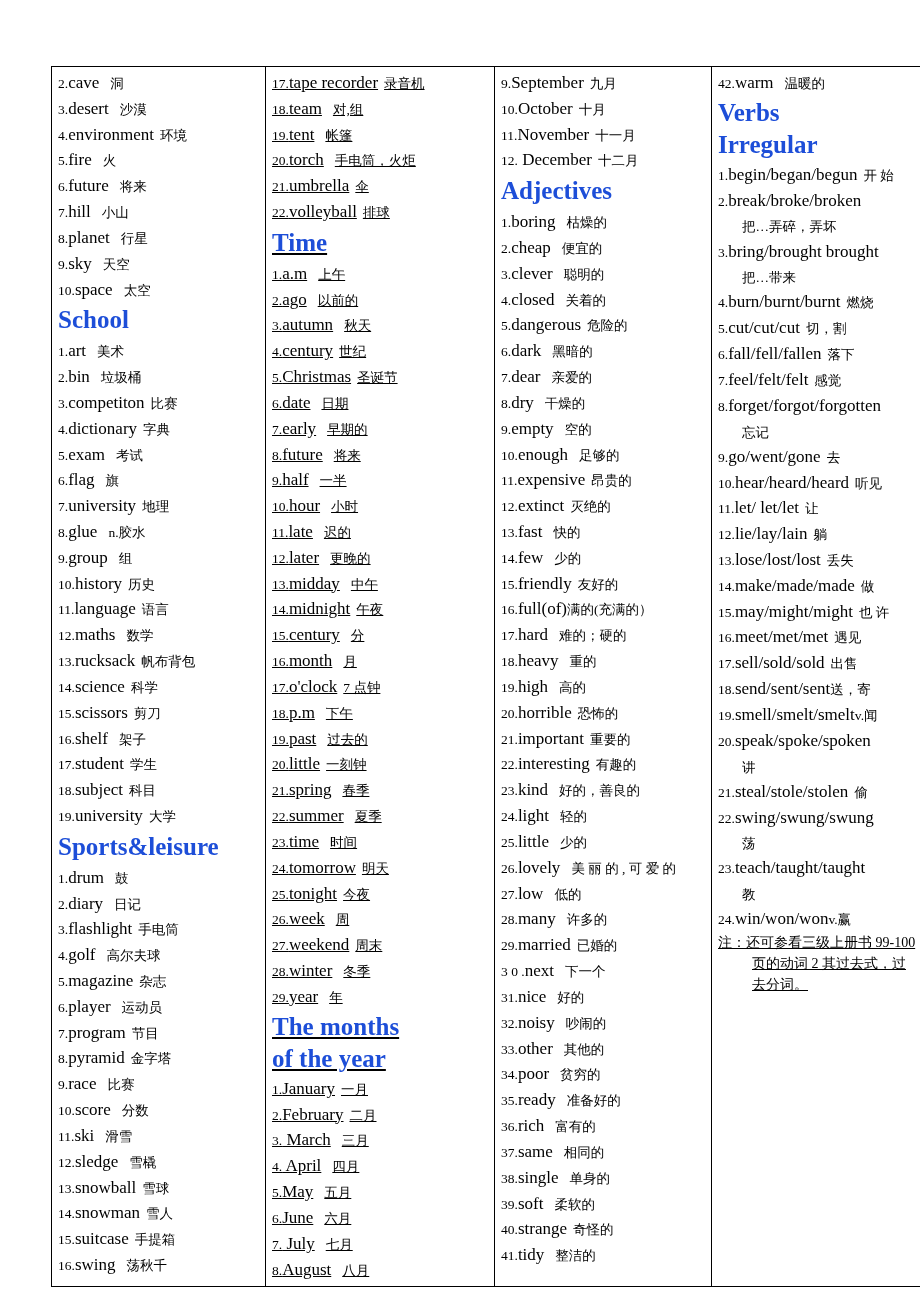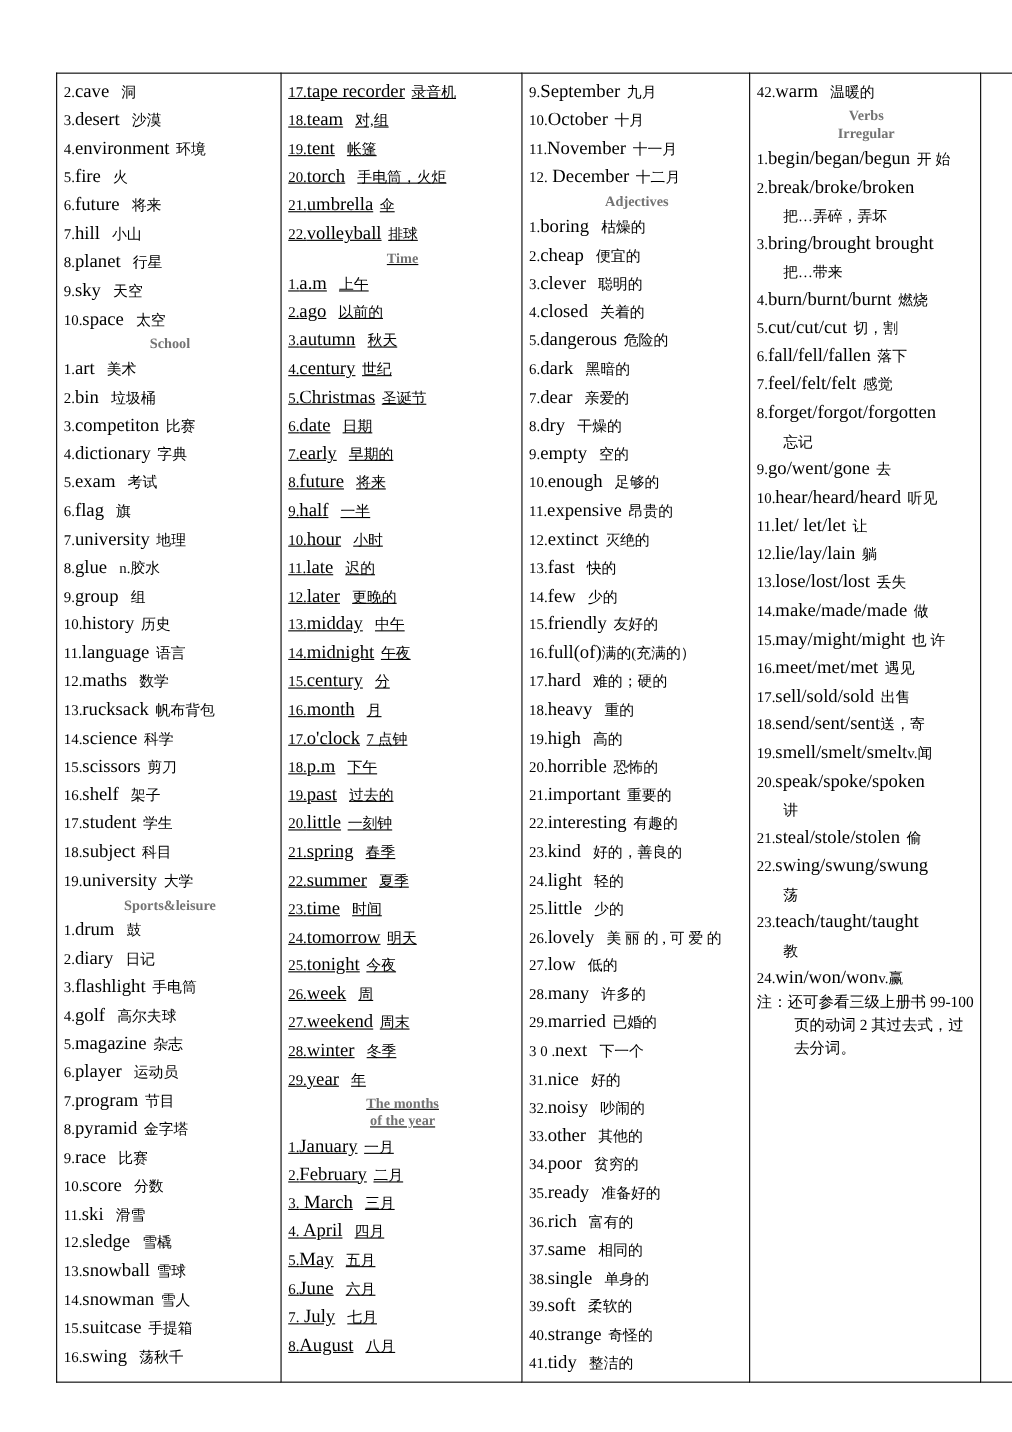--- a/index.html
+++ b/index.html
@@ -24,21 +24,21 @@
     position: absolute;
     left: 51px;
     top: 66px;
     width: 824px;
     border-collapse: collapse;
     table-layout: fixed;
   }
   table.vocab-table td {
     border: 1px solid #000000;
     vertical-align: top;
-    padding: 3px 4px 4px 6px;
+    padding: 3px 14px 4px 6px;
   }
   td.col-1 { width: 193px; }
   td.col-2 { width: 208px; text-decoration: underline; }
   td.col-3 { width: 196px; }
   td.col-4 { width: 199px; }
   td.col-5 { width: 28px; }
 
   .entry {
     font-size: 16.5px;
     line-height: 1.52;
@@ -58,35 +58,35 @@
   }
   .entry .sp {
     display: inline-block;
     width: 6px;
   }
   .entry .spw {
     display: inline-block;
     width: 11px;
   }
   .section-head {
-    color: #737373;
+    color: #1d4ed8;
     font-weight: bold;
-    text-align: center;
-    font-size: 13px;
+    font-size: 25px;
     line-height: 1.35;
     margin: 1px 0 1px 0;
   }
   .section-head.two-line {
     line-height: 1.28;
   }
   .note {
     font-size: 14px;
     line-height: 1.5;
     padding-left: 34px;
     text-indent: -34px;
+    text-decoration: underline;
   }
   .note .zh { font-size: 14px; }
 </style>
 </head>
 <body>
 
 <div class="page">
   <table class="vocab-table">
     <tbody>
         <tr>

